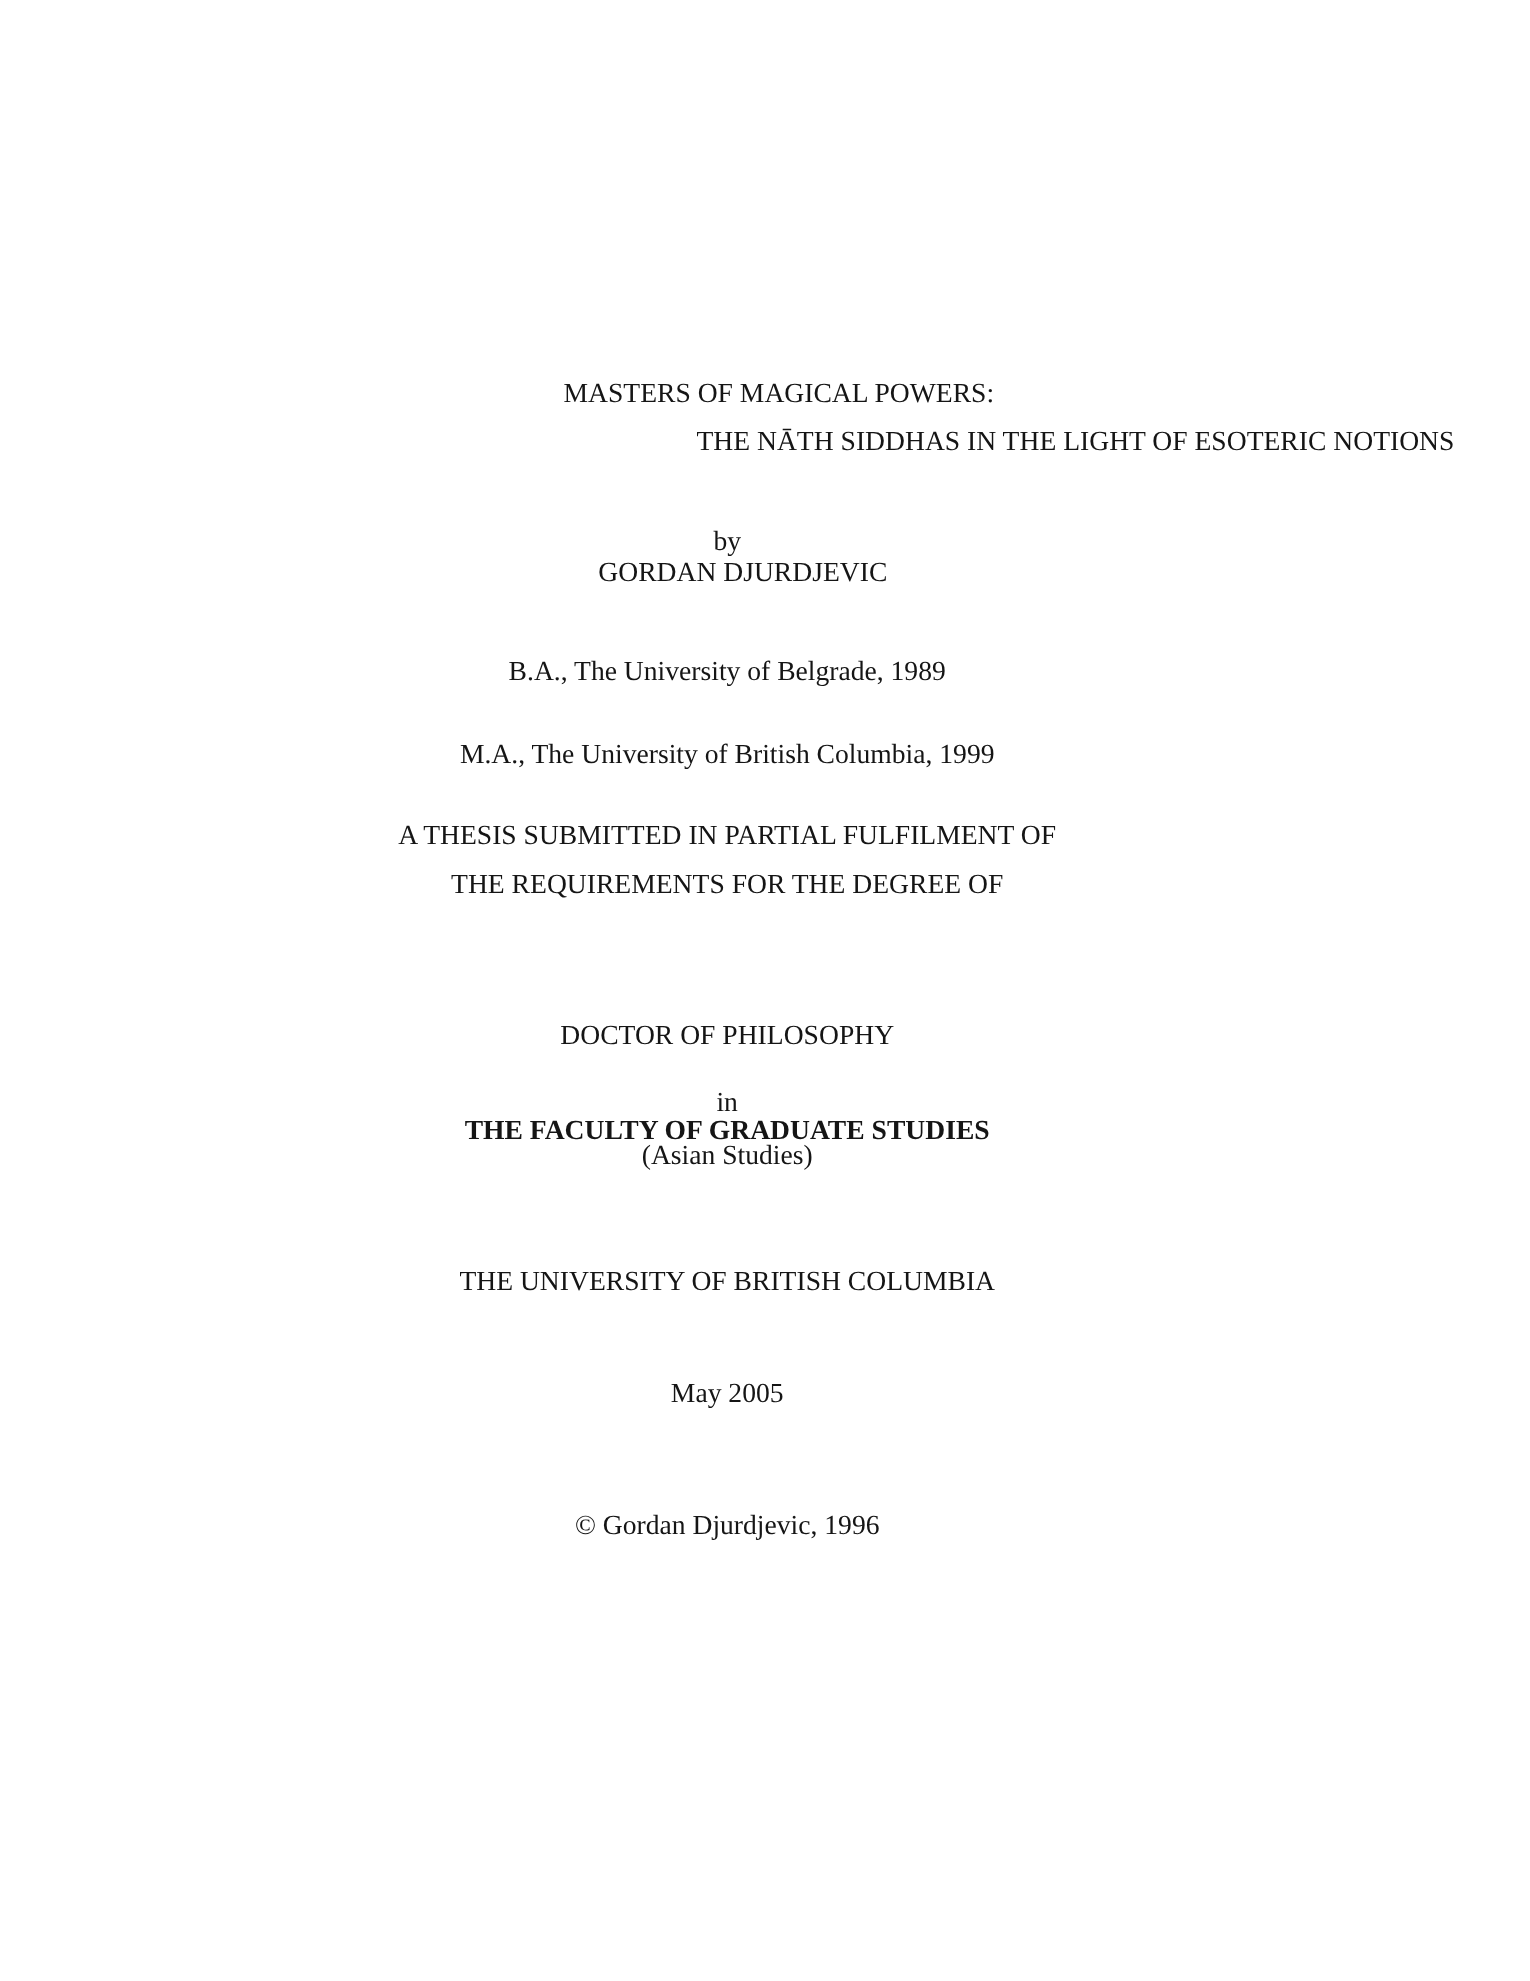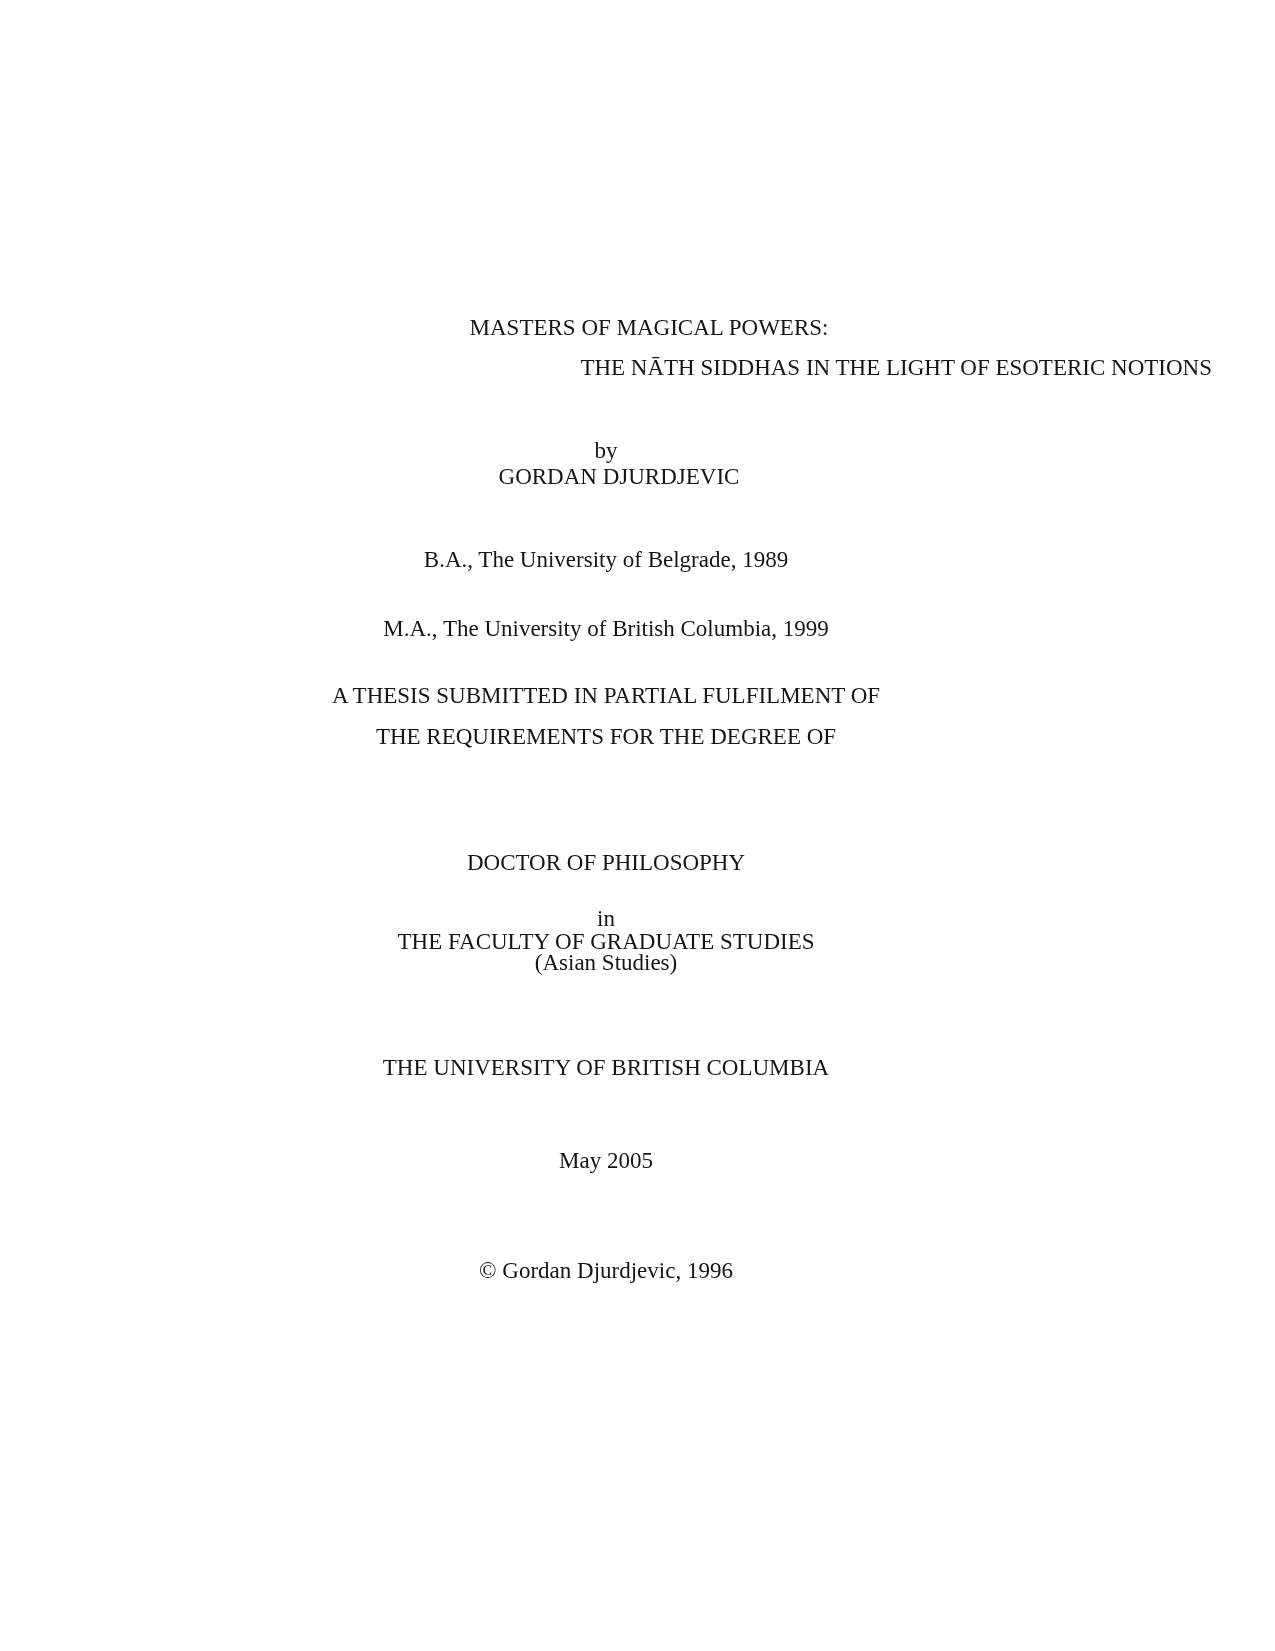--- a/index.html
+++ b/index.html
@@ -32,18 +32,18 @@
   <div class="line" style="top:313px;padding-left:43px;">MASTERS OF MAGICAL POWERS:</div>
   <div class="line" style="top:353px;text-align:right;">THE NĀTH SIDDHAS IN THE LIGHT OF ESOTERIC NOTIONS</div>
   <div class="line" style="top:436px;">by</div>
   <div class="line" style="top:462px;margin-left:13px;">GORDAN DJURDJEVIC</div>
   <div class="line" style="top:545px;">B.A., The University of Belgrade, 1989</div>
   <div class="line" style="top:586px;margin-top:28px;">M.A., The University of British Columbia, 1999</div>
   <div class="line" style="top:681px;">A THESIS SUBMITTED IN PARTIAL FULFILMENT OF</div>
   <div class="line" style="top:722px;">THE REQUIREMENTS FOR THE DEGREE OF</div>
   <div class="line" style="top:818px;margin-top:30px;">DOCTOR OF PHILOSOPHY</div>
   <div class="line" style="top:904px;">in</div>
-  <div class="line" style="top:927px;">THE FACULTY OF GRADUATE STUDIES</div>
+  <div class="line" style="top:927px;font-weight:bold;">THE FACULTY OF GRADUATE STUDIES</div>
   <div class="line" style="top:948px;">(Asian Studies)</div>
   <div class="line" style="top:1053px;">THE UNIVERSITY OF BRITISH COLUMBIA</div>
   <div class="line" style="top:1146px;">May 2005</div>
   <div class="line" style="top:1256px;">© Gordan Djurdjevic, 1996</div>
 </div>
 
 </body></html>

